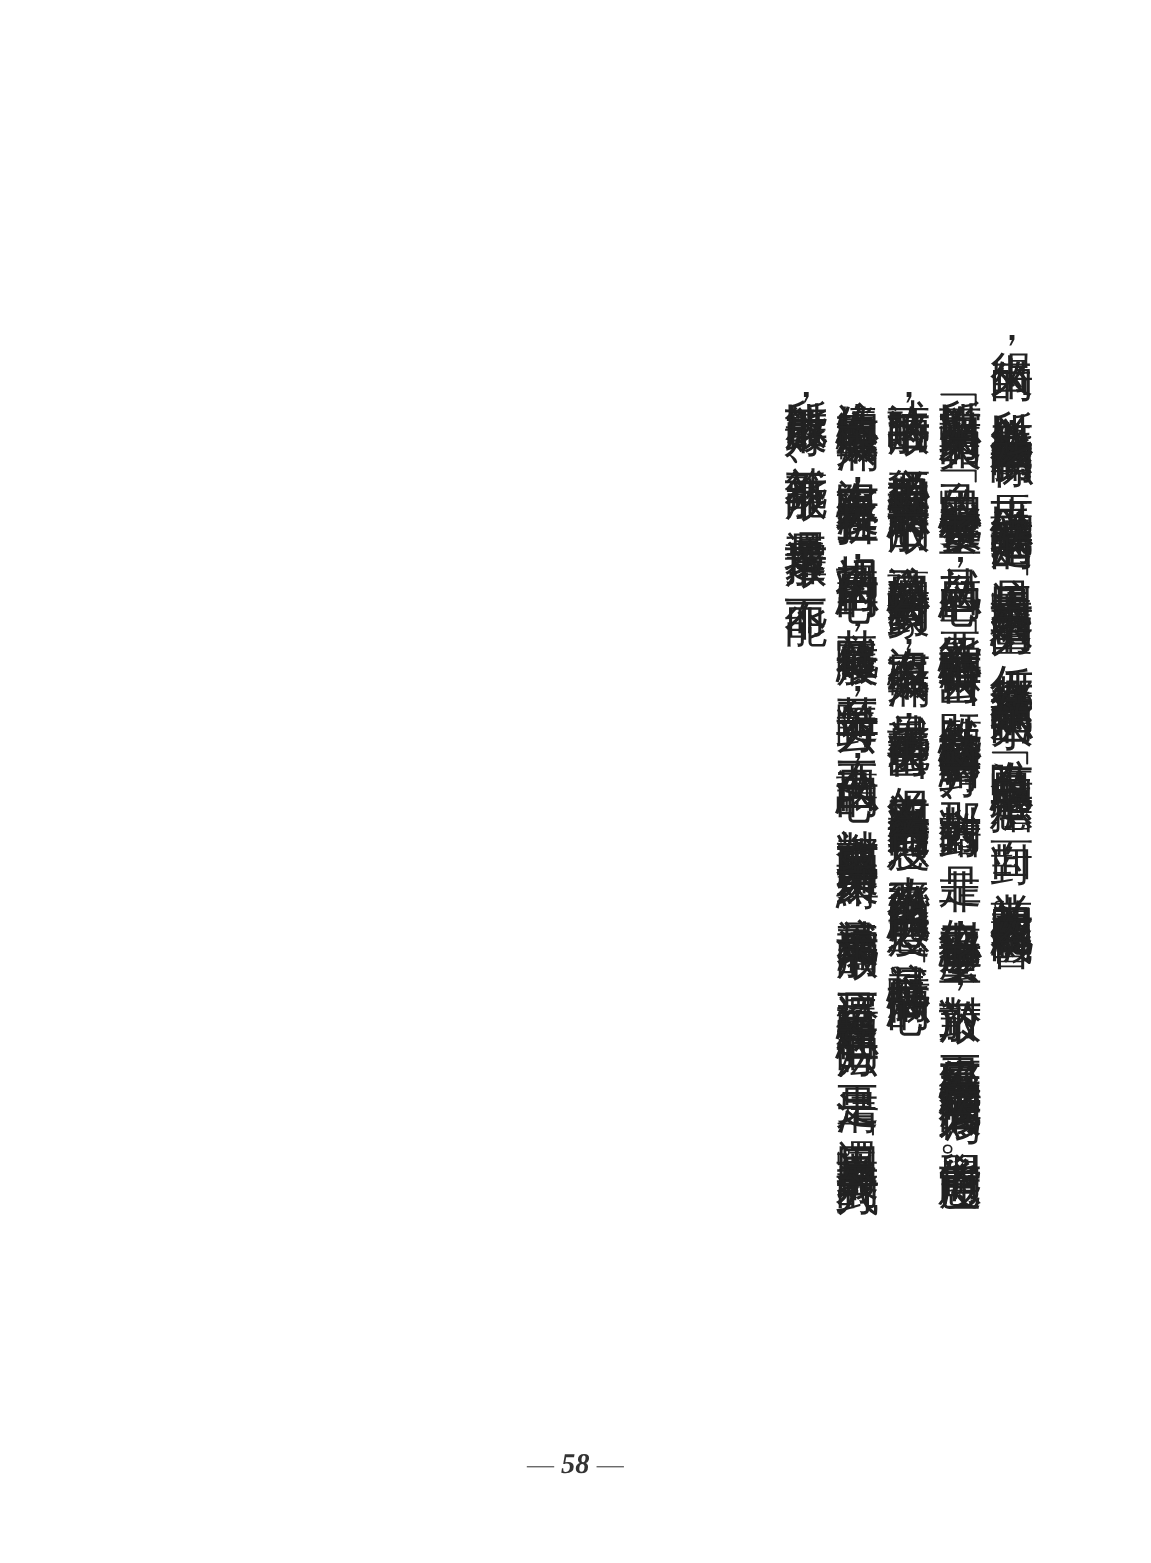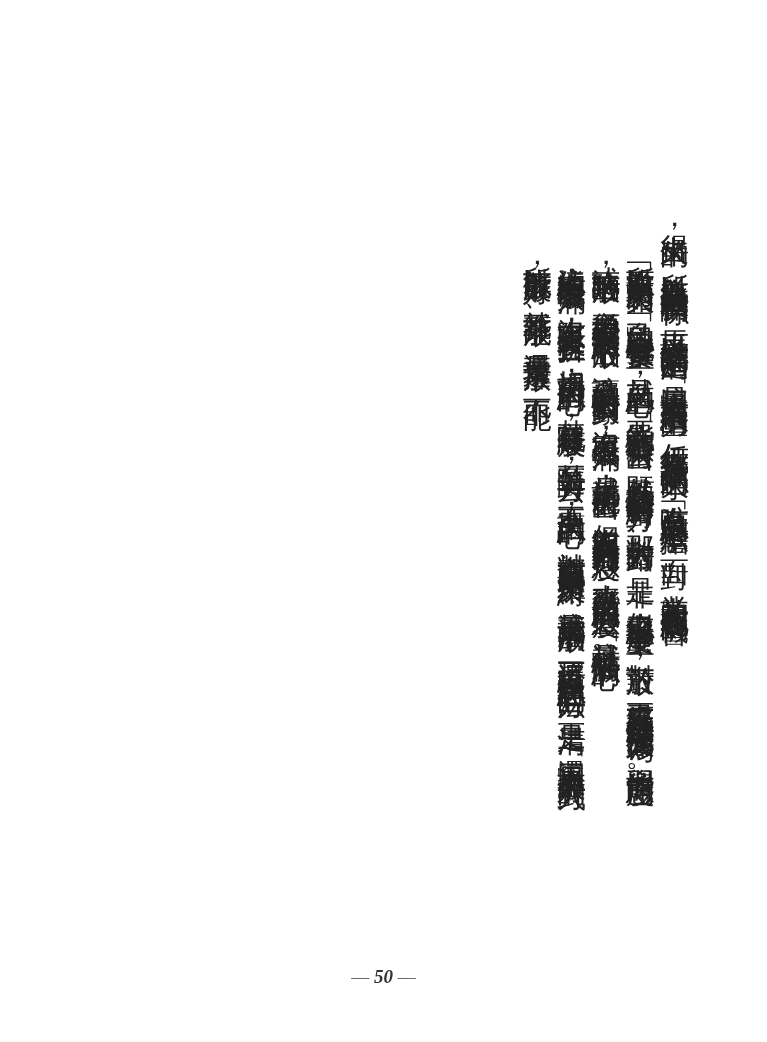--- a/index.html
+++ b/index.html
@@ -38,15 +38,15 @@
 <div class="page-text">
   <p class="para">得出來的，所以並無法像金錢的債務關係，馬上可以計算或歸還清楚的，這是「因果業力」延續下的力量，任何人都無法計算或預估它的大小，唯有自己的「心」願意承擔、面對，業力的相欠才有化解的機會。</p>
   <p class="para indent">所以當面對「業力的相欠」，自己的「心」就變得很重要了，就是自己的心，要能夠「心甘情願」去付出，既然願意心甘情願的付出給對方，那對方的對錯、是非，似乎已經不那麼重要了，對於放下，更已經不是存在那一種淺層的個人修為、學習的態度而已。</p>
   <p class="para indent">或許這時的放下，必須要提昇到更深層對於「心」的放下，讓自己的心對於付出的對象，沒有罣礙與不滿，就是竭盡所能去付出，但並沒有因為對方的行為與態度，來改變自己付出的決心與態度，這就是「心甘情願」的心。</p>
   <p class="para indent">這樣的心沒有罣礙與不滿，沒有阻礙更沒有挫折，一切竭盡自己付出的心，其它就隨緣發展，甚至隨對方去，不要讓自己的心，被對方或自己的因果業力所束縛，這就是更深層的放下！這是還給自己一顆「自在心」的方法，更是清、還「因果業力」最好的方式。</p>
   <p class="para indent">所以能放下最好，就算不能放下、還是要選擇放下！而不能</p>
 </div>
 
 <div class="page-number">
   <span class="dash">—</span>
-  <span>50</span>
+  <span>58</span>
   <span class="dash">—</span>
 </div>
 
 </body></html>

